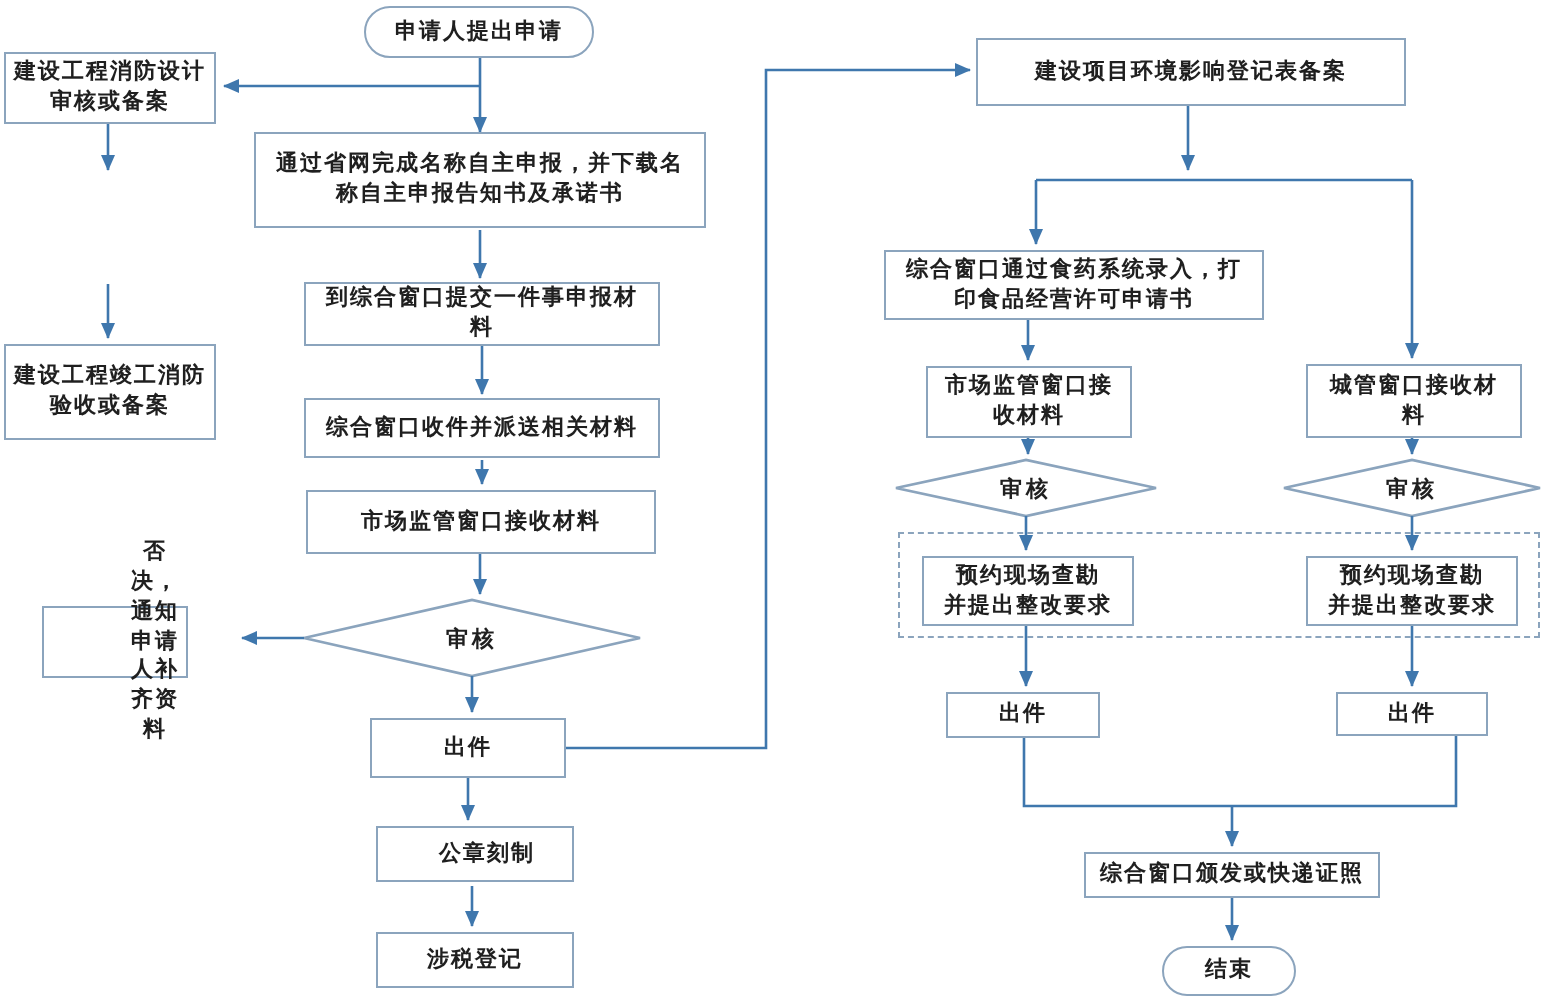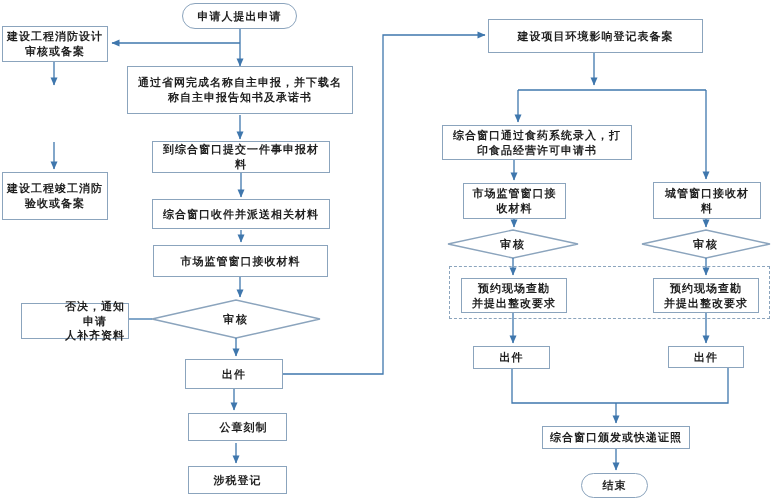--- a/index.html
+++ b/index.html
@@ -132,21 +132,21 @@
     <span>到综合窗口提交一件事申报材
 料</span>
   </div>
   <div class="node" style="left:153px; top:245px; width:175px; height:32px;">
     <span>市场监管窗口接收材料</span>
   </div>
   <div class="node" style="left:152px; top:199px; width:178px; height:30px;">
     <span>综合窗口收件并派送相关材料</span>
   </div>
   <div class="diamond-label" style="left:196px; top:309px; width:80px; height:20px;">审核</div>
-  <div class="node" style="left:21px; top:303px; width:108px; height:36px;padding-left:40px;">
+  <div class="node" style="left:21px; top:303px; width:73px; height:36px;padding-left:40px;">
     <span>否决，通知申请
 人补齐资料</span>
   </div>
   <div class="node" style="left:185px; top:359px; width:98px; height:30px;">
     <span>出件</span>
   </div>
   <div class="node" style="left:188px; top:413px; width:99px; height:28px;padding-left:12px;">
     <span>公章刻制</span>
   </div>
   <div class="node" style="left:188px; top:466px; width:99px; height:28px;">

